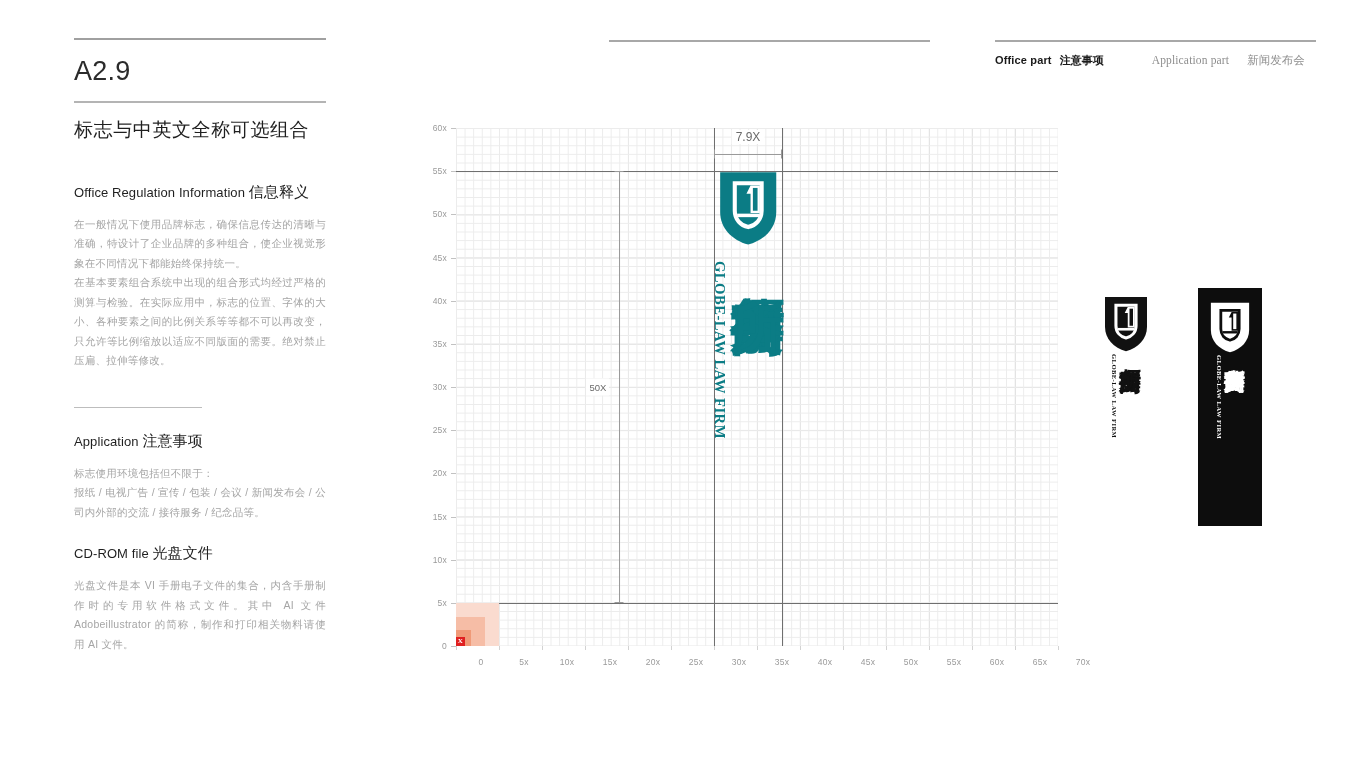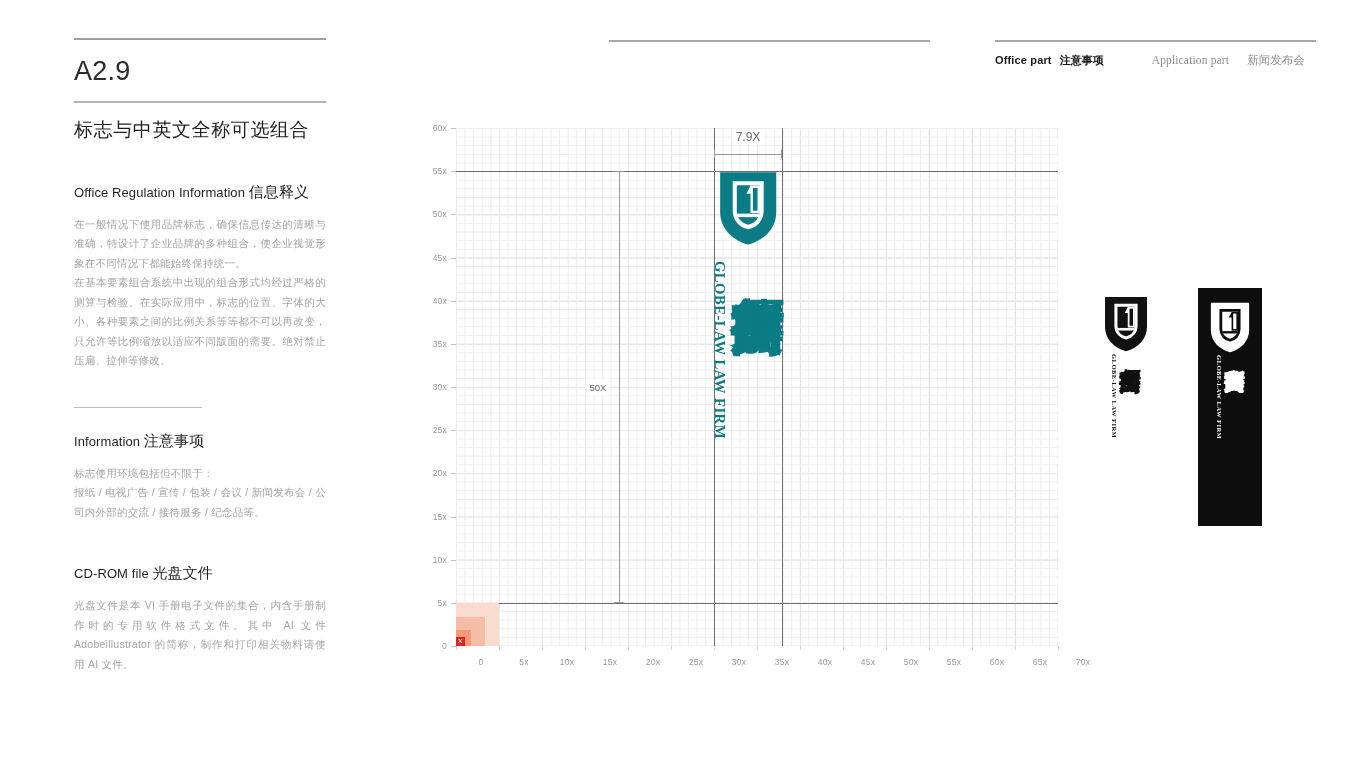--- a/index.html
+++ b/index.html
@@ -206,30 +206,30 @@
       <div class="blk-body">
         <p>在一般情况下使用品牌标志，确保信息传达的清晰与准确，特设计了企业品牌的多种组合，使企业视觉形象在不同情况下都能始终保持统一。</p>
         <p>在基本要素组合系统中出现的组合形式均经过严格的测算与检验。在实际应用中，标志的位置、字体的大小、各种要素之间的比例关系等等都不可以再改变，只允许等比例缩放以适应不同版面的需要。绝对禁止压扁、拉伸等修改。</p>
       </div>
     </div>
 
     <div class="rule-thin"></div>
 
     <div class="blk" style="margin-top:24px">
       <div class="blk-head">
-        <span>Information</span>
+        <span>Application</span>
         <span class="cn">注意事项</span>
       </div>
       <div class="blk-body">
         <p>标志使用环境包括但不限于：</p>
         <p>报纸 / 电视广告 / 宣传 / 包装 / 会议 / 新闻发布会 / 公司内外部的交流 / 接待服务 / 纪念品等。</p>
       </div>
     </div>
 
-    <div class="blk" style="margin-top:42px">
+    <div class="blk" style="margin-top:22px">
       <div class="blk-head">
         <span>CD-ROM file</span>
         <span class="cn">光盘文件</span>
       </div>
       <div class="blk-body">
         <p>光盘文件是本 VI 手册电子文件的集合，内含手册制作时的专用软件格式文件。其中 AI 文件 Adobeillustrator 的简称，制作和打印相关物料请使用 AI 文件。</p>
       </div>
     </div>
   </div>
 

